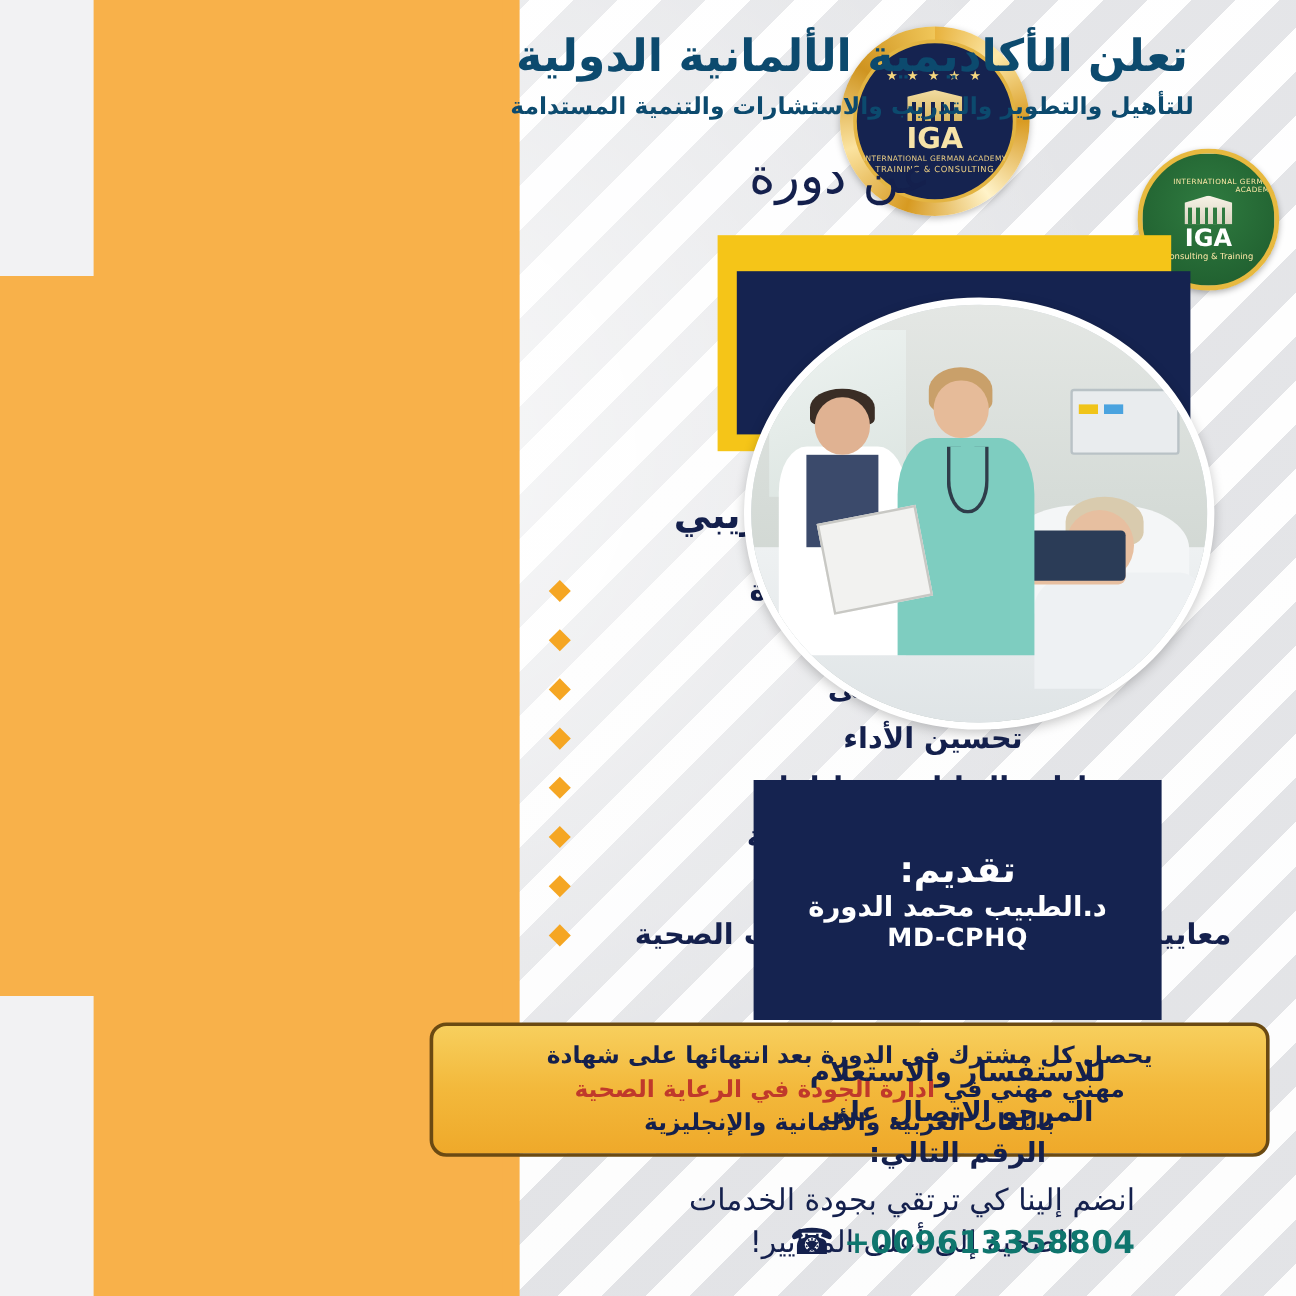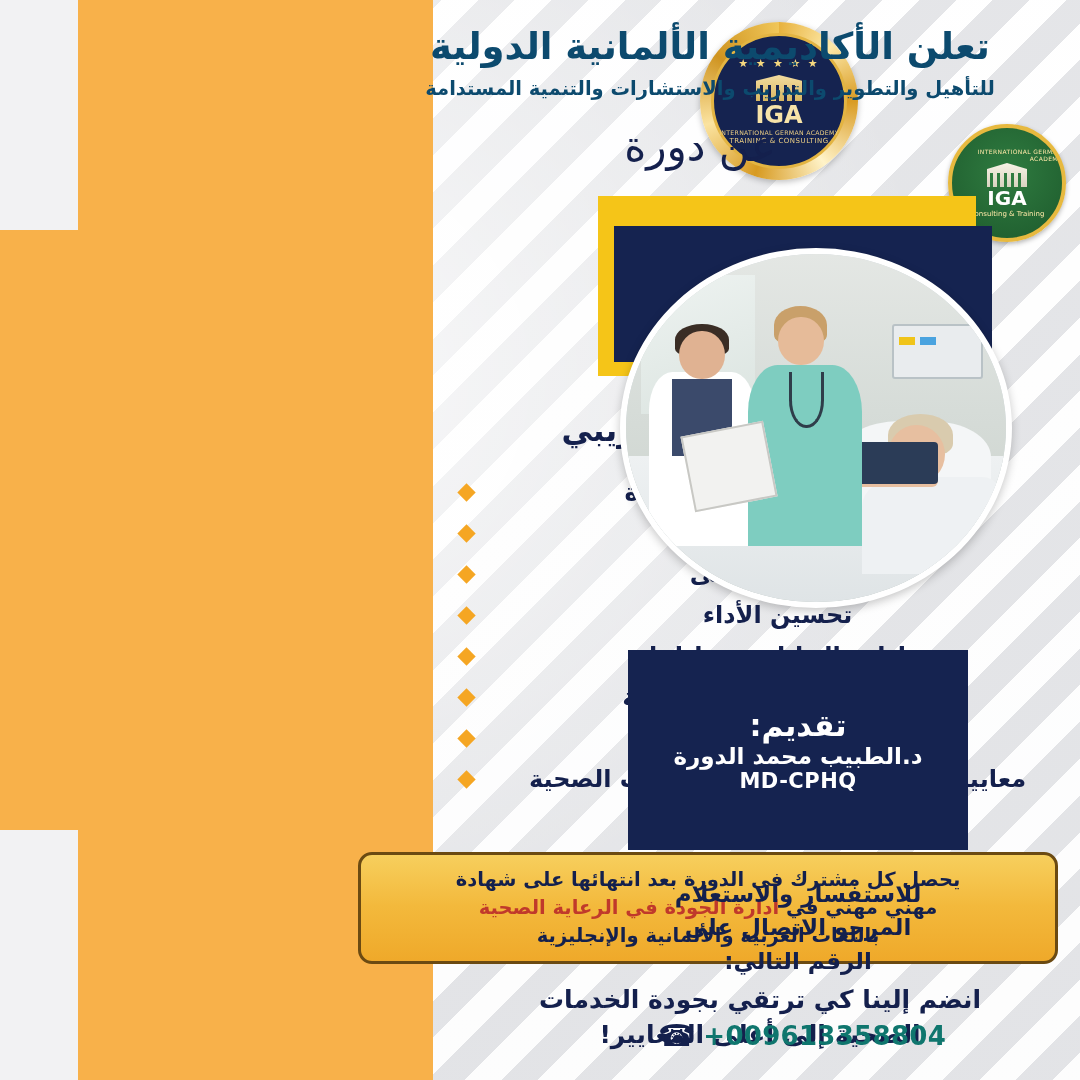--- a/index.html
+++ b/index.html
@@ -217,21 +217,21 @@
   .cert-text {
     font-size: 19.5px; font-weight: bold; color: #14204d; line-height: 1.45;
   }
   .cert-text .red { color: #c0392b; }
 
   .join-text {
     position: absolute;
     top: 982px; right: 70px;
     width: 500px;
     text-align: center;
-    font-size: 25px; font-weight: bold; color: #14204d; line-height: 1.4;
+    font-size: 25px; font-weight: normal; color: #14204d; line-height: 1.4;
   }
 
   
   .photo {
     position: absolute;
     top: 248px; left: 620px;
     width: 392px; height: 360px;
     border-radius: 50%;
     overflow: hidden;
     border: 6px solid #ffffff;

